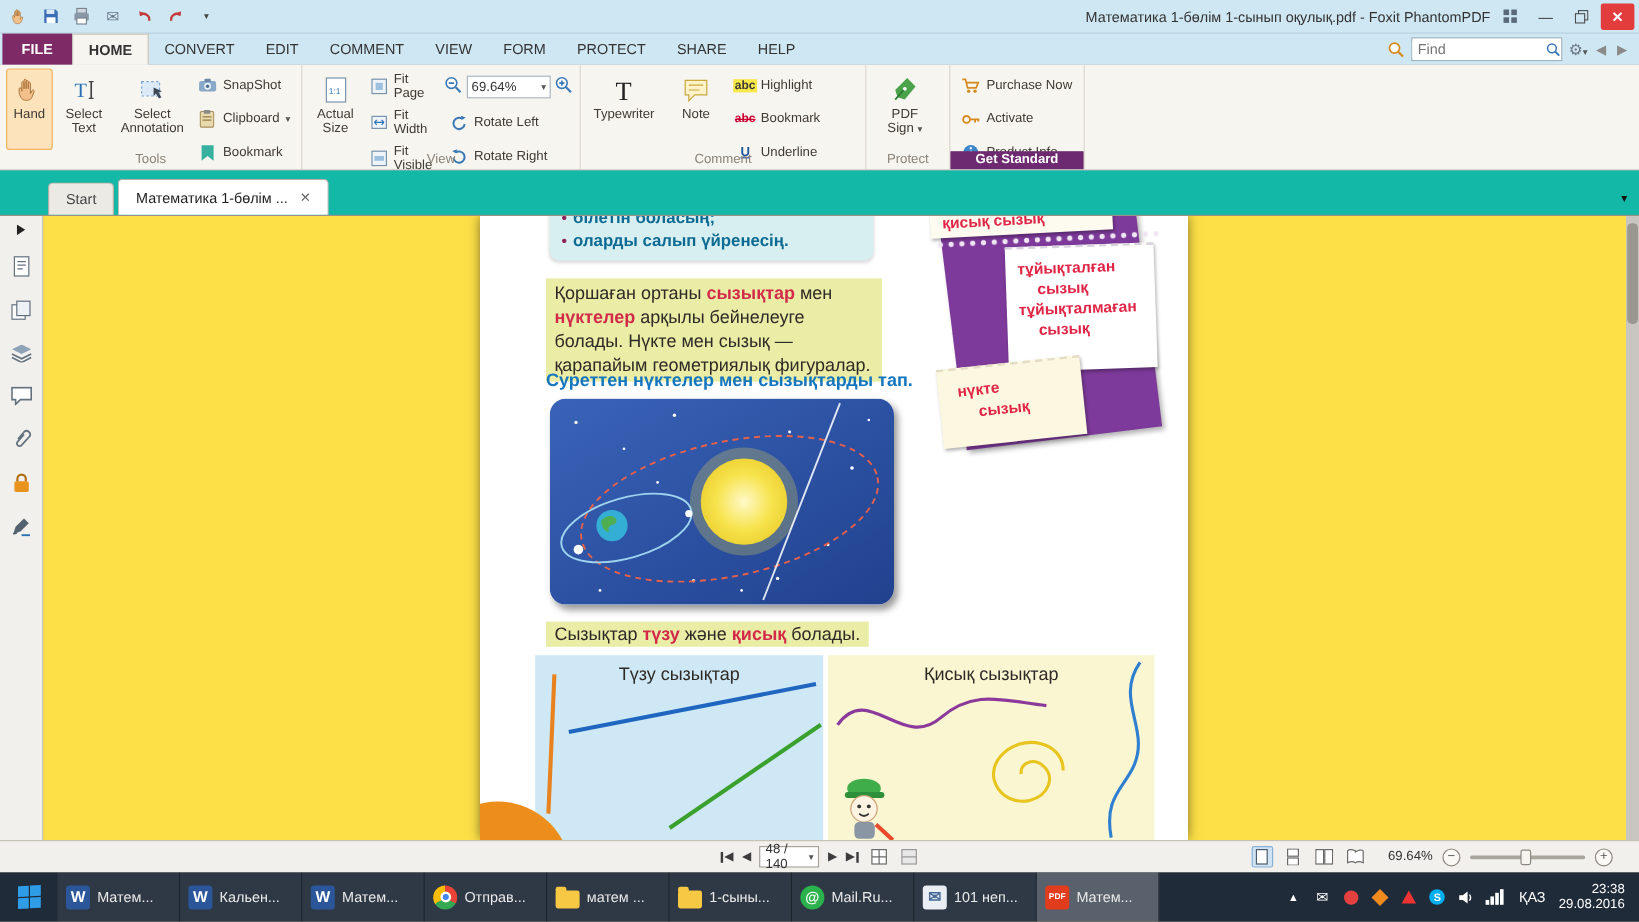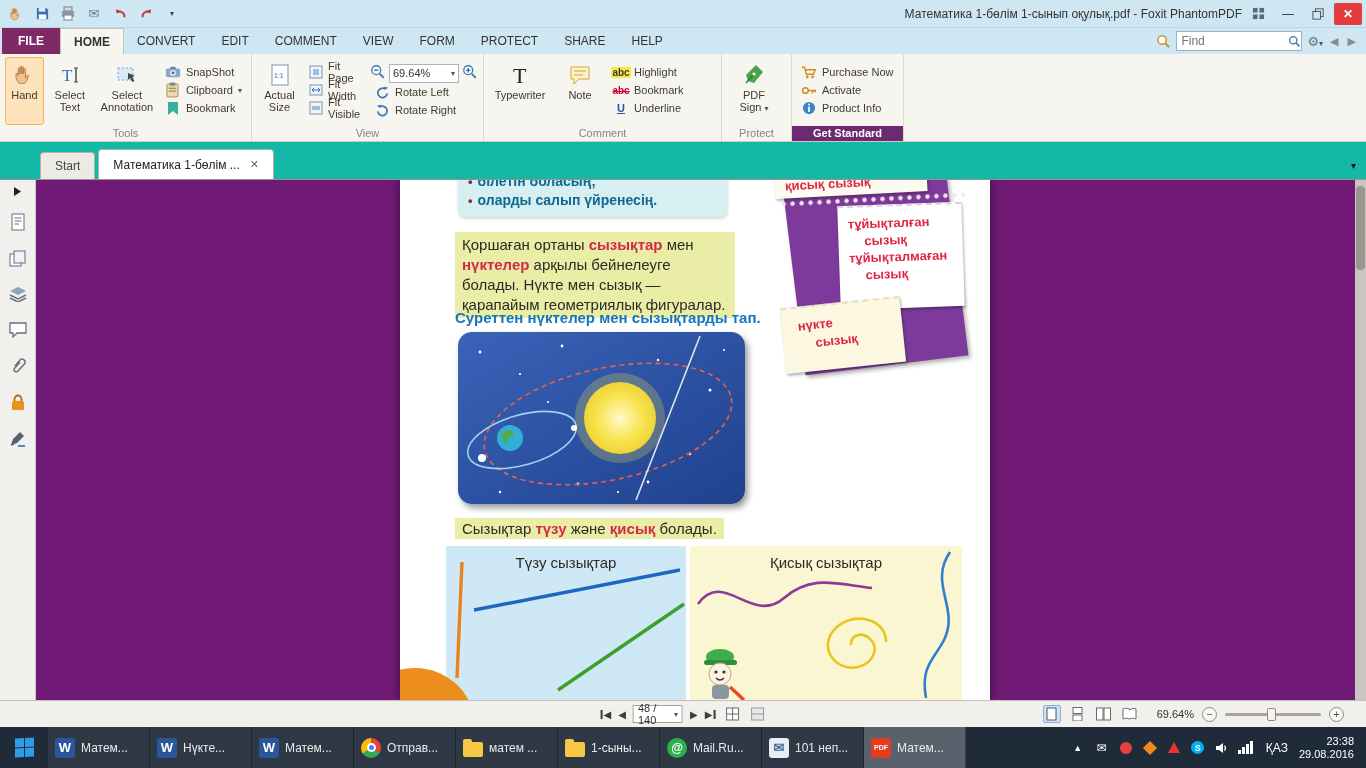--- a/index.html
+++ b/index.html
@@ -25,21 +25,21 @@
 
   
   .ribbon{position:absolute;top:54px;left:0;right:0;height:88px;background:#f7f5f0;border-bottom:1px solid #cfcbc3;display:flex}
   .grp{position:relative;padding:3px 5px 16px 5px;border-right:1px solid #ddd8d0;display:flex;gap:3px}
   .grp-label{position:absolute;bottom:0;left:0;right:0;height:15px;text-align:center;font-size:11px;color:#8a8378;line-height:14px}
   .grp-label.purple{background:#6e2a70;color:#fff;font-weight:bold}
   .big{width:52px;display:flex;flex-direction:column;align-items:center;padding-top:3px;border:1px solid transparent;border-radius:3px}
   .big .bic{height:28px;display:flex;align-items:center;justify-content:center}
   .rlbl{font-size:11px;line-height:12px;text-align:center;color:#3f3a33}
   .big.sel{background:#fde3bc;border-color:#f0b45c}
-  .scol{display:flex;flex-direction:column;gap:0;padding-top:6px}
+  .scol{display:flex;flex-direction:column;gap:12px;padding-top:6px}
   .sm{display:flex;align-items:center;gap:5px;height:18px;padding:0 4px;font-size:11px;color:#3f3a33;border-radius:2px}
   .sm .sic{width:16px;height:16px;display:flex;align-items:center;justify-content:center}
   .zoomrow{display:flex;align-items:center;gap:3px;height:20px}
   .zoombox{width:70px;height:19px;background:#fff;border:1px solid #aab4be;display:flex;align-items:center;font-size:11px;padding:0 3px;justify-content:space-between}
   .dd{font-size:8px;color:#555}
   .abc-hl{background:#f7e84a;font-size:10px;font-weight:bold;padding:0 1px}
   .abc-st{font-size:10px;font-weight:bold;text-decoration:line-through;color:#c03}
   .u-ic{font-size:11px;font-weight:bold;text-decoration:underline;color:#235a9e}
 
   
@@ -48,21 +48,21 @@
   .dtab{height:27px;display:flex;align-items:center;gap:10px;padding:0 14px;font-size:12px;border:1px solid #b5b1a9;border-bottom:none;border-radius:4px 4px 0 0;background:#eceae4;margin-right:3px;color:#444}
   .dtab.active{background:#fff;height:30px;color:#222}
   .dtab .x{color:#666;font-size:11px}
   .tablist-dd{position:absolute;right:10px;bottom:8px;font-size:10px;color:#111}
 
   
   .sidebar{position:absolute;left:0;top:180px;height:520px;width:36px;background:#f2f0ec;border-right:1px solid #ccc8c0;display:flex;flex-direction:column;align-items:center;padding-top:5px;gap:14px}
   .sb{width:22px;height:22px;display:flex;align-items:center;justify-content:center}
 
   
-  .docarea{position:absolute;left:36px;top:180px;width:1330px;height:520px;background:#701a75;overflow:hidden}
+  .docarea{position:absolute;left:36px;top:180px;width:1330px;height:520px;background:#fde047;overflow:hidden}
   .vscroll{position:absolute;right:0;top:0;width:11px;height:520px;background:#c9c6c1}
   .vthumb{position:absolute;left:1px;right:1px;top:6px;height:84px;background:#9a9690;border-radius:4px}
   .page{position:absolute;left:364px;top:0;width:590px;height:520px;background:#fff;box-shadow:0 0 9px rgba(0,0,0,.5);overflow:hidden}
 
   .chkbox{position:absolute;left:58px;top:-12px;width:270px;background:#d8eff1;border-radius:0 0 8px 8px;box-shadow:0 2px 3px rgba(0,0,0,.15);padding:4px 10px 7px 10px;font-size:14px;font-weight:bold;color:#0c6a93;line-height:19px}
   .chkbox .bullet{color:#8e2458;margin-right:5px;font-size:13px}
   .para{position:absolute;left:55px;top:52px;width:280px;background:#e9eda6;padding:3px 7px;font-size:15px;line-height:20px;color:#2e2a26}
   .hlred{color:#d42a4a;font-weight:bold}
   .task-head{position:absolute;left:55px;top:129px;font-size:15px;font-weight:bold;color:#1576c0}
   .illo{position:absolute;left:58px;top:152px;width:287px;height:172px;border-radius:14px;overflow:hidden;box-shadow:3px 4px 6px rgba(0,0,0,.4)}
@@ -695,21 +695,21 @@
         <span></span>
         <span></span>
       </span>
     </div>
   <div class="titem">
       <span class="ti word">W</span>
       <span class="tlbl">Матем...</span>
     </div>
   <div class="titem">
       <span class="ti word">W</span>
-      <span class="tlbl">Нүкте...</span>
+      <span class="tlbl">Кальен...</span>
     </div>
   <div class="titem">
       <span class="ti word">W</span>
       <span class="tlbl">Матем...</span>
     </div>
   <div class="titem">
       <span class="ti chrome">
         <i></i>
       </span>
       <span class="tlbl">Отправ...</span>

